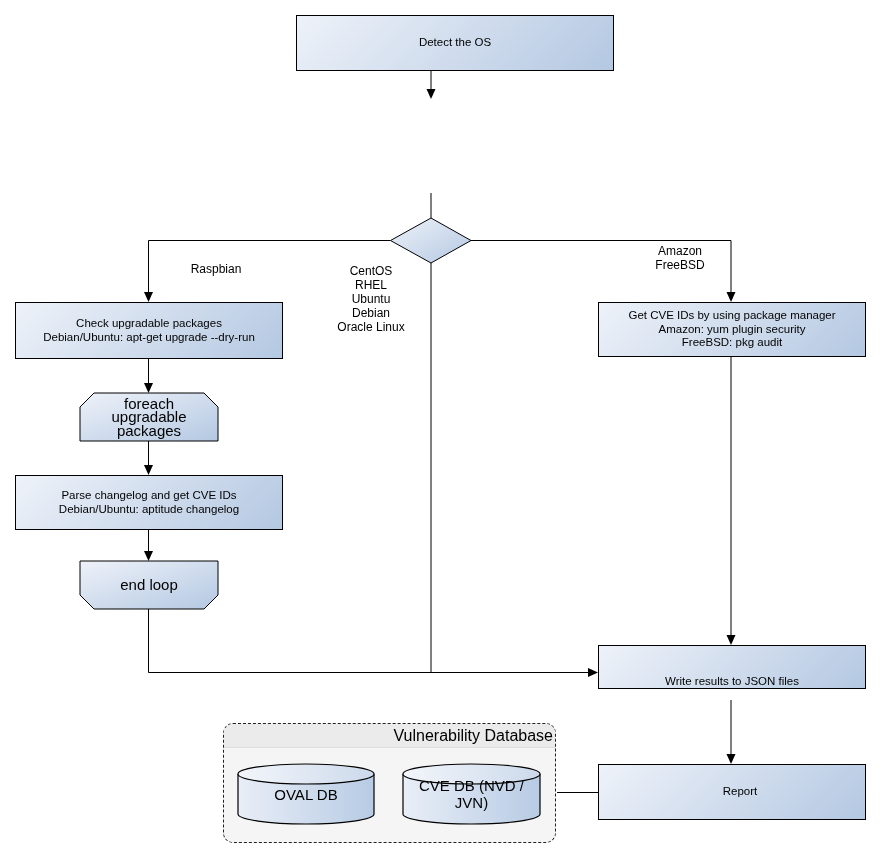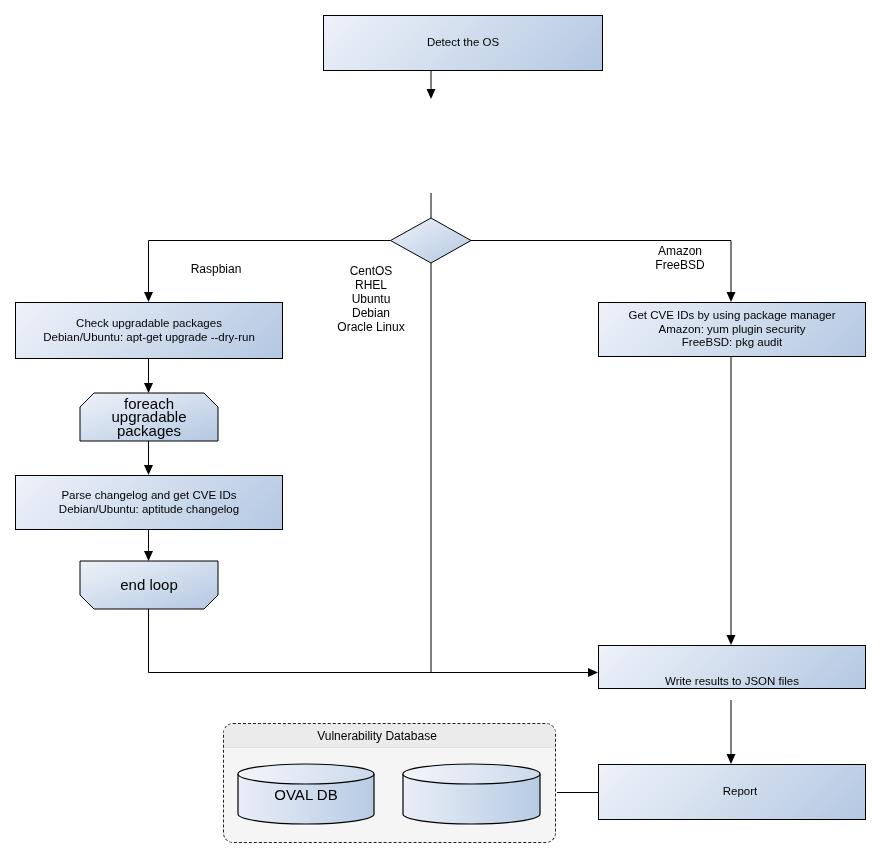--- a/index.html
+++ b/index.html
@@ -25,21 +25,21 @@
   }
   .vuln-container {
     position:absolute; left:223px; top:723px; width:333px; height:120px;
     box-sizing:border-box; background:#f5f5f5;
     border:1.5px dashed #222; border-radius:10px;
   }
   .vuln-title-band {
     position:absolute; left:0; top:0; right:0; height:24px;
     background:#ebebeb; border-radius:9px 9px 0 0;
     border-bottom:1px solid #dedede;
-    font-size:12px; line-height:24px; text-align:center; padding-right:25px;
+    font-size:16px; line-height:24px; text-align:right; padding-right:2px;
     box-sizing:border-box;
   }
   .cyl-label {
     position:absolute; display:flex; align-items:center; justify-content:center;
     font-size:15px; text-align:center;
   }
 </style>
 </head>
 <body>
 
@@ -105,21 +105,21 @@
       <path d="M 238 774 L 238 814 A 68 10 0 0 0 374 814 L 374 774" fill="url(#gCylBody)" stroke="#000" stroke-width="1.2"></path>
       <ellipse cx="306" cy="774" rx="68" ry="10" fill="url(#gCylTop)" stroke="#000" stroke-width="1.2"></ellipse>
     </g>
 
     <g>
       <path d="M 403 774 L 403 814 A 68.5 10 0 0 0 540 814 L 540 774" fill="url(#gCylBody)" stroke="#000" stroke-width="1.2"></path>
       <ellipse cx="471.5" cy="774" rx="68.5" ry="10" fill="url(#gCylTop)" stroke="#000" stroke-width="1.2"></ellipse>
     </g>
   </svg>
 
-  <div class="node" style="left:296px;top:15px;width:280px;height:56px;margin-left:27px;">
+  <div class="node" style="left:296px;top:15px;width:318px;height:56px;">
     <div>Detect the OS</div>
   </div>
 
 
   <div class="node" style="left:15px;top:302px;width:268px;height:57px;">
     <div>Check upgradable packages</div>
     <div>Debian/Ubuntu: apt-get upgrade --dry-run</div>
   </div>
 
   <div class="node" style="left:15px;top:475px;width:268px;height:55px;">
@@ -162,14 +162,15 @@
     <div>Oracle Linux</div>
   </div>
 
   <div class="edge-label" style="left:630px;top:244px;width:100px;">
     <div>Amazon</div>
     <div>FreeBSD</div>
   </div>
 
   <div class="cyl-label" style="left:238px;top:780px;width:136px;height:28px;">OVAL DB</div>
 
+  <div class="cyl-label" style="left:403px;top:780px;width:137px;height:28px;">CVE DB (NVD / JVN)</div>
 
 </div>
 
 </body></html>

